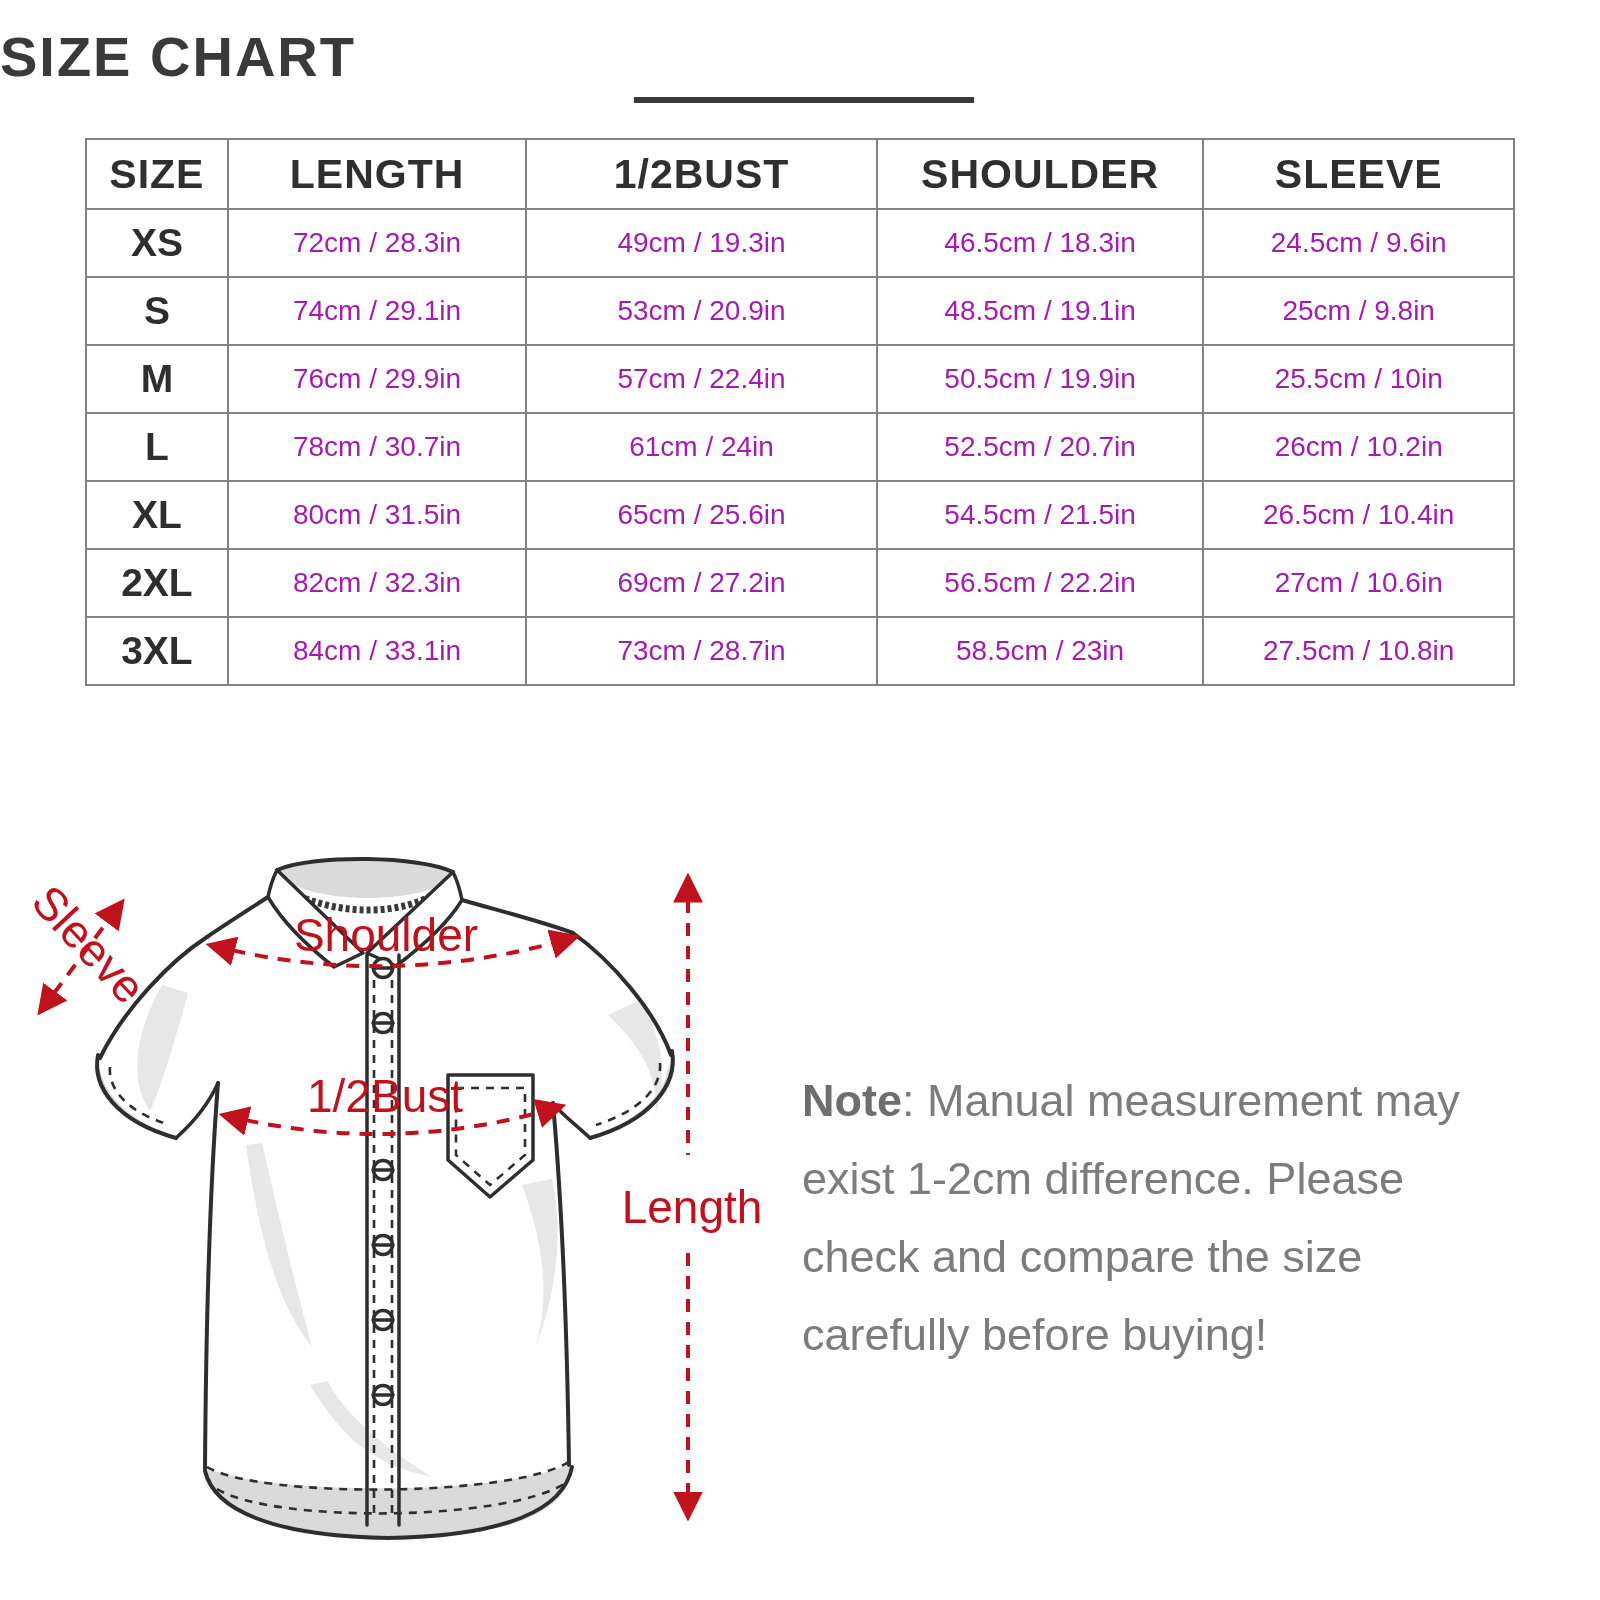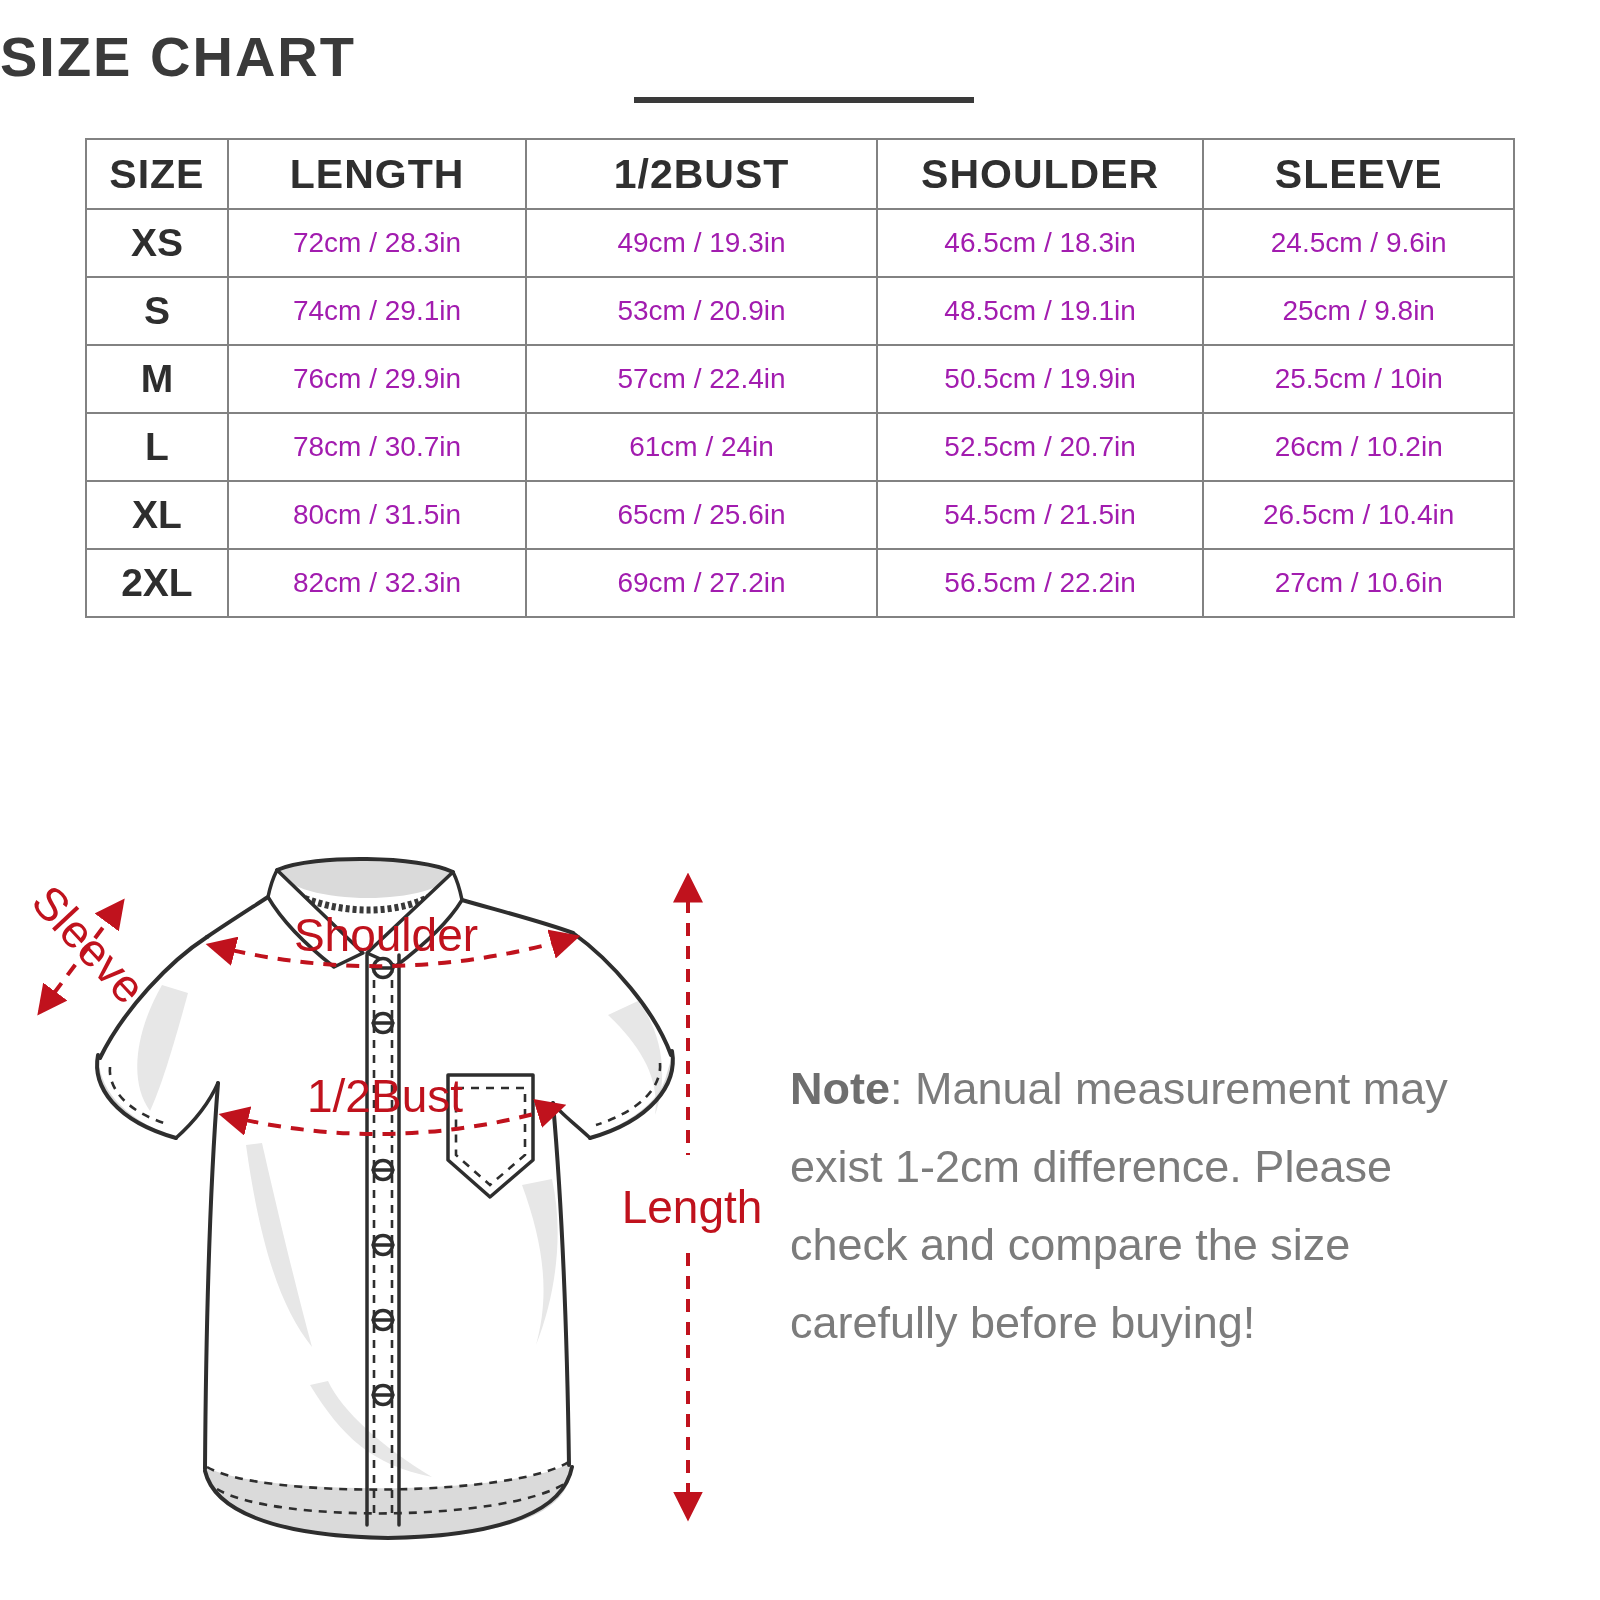--- a/index.html
+++ b/index.html
@@ -21,21 +21,21 @@
   }
   .size-table th, .size-table td {
     border:2px solid #828282; text-align:center; vertical-align:middle;
     overflow:hidden; white-space:nowrap; padding:0;
   }
   .size-table th { height:68px; font-size:41px; font-weight:bold; color:#2f2f2f; letter-spacing:1px; }
   .size-table td { height:66px; font-size:28px; color:#a21caf; }
   .size-table td.size-col { font-weight:bold; color:#2e2e2e; font-size:39px;border-radius:15px; }
   .shirt-diagram { position:absolute; left:10px; top:825px; width:760px; height:760px; }
   .note {
-    position:absolute; left:790px; top:1050px; width:708px; margin:0;
+    position:absolute; left:790px; top:1050px; width:708px; margin:12px;
     font-size:45px; line-height:78px; color:#7c7c7c;
   }
   .note b { color:#6e6e6e; font-weight:bold; }
   
   .ink { stroke:var(--ink); fill:none; stroke-width:3.5; stroke-linecap:round; stroke-linejoin:round; }
   .ink-thick { stroke:var(--ink); fill:none; stroke-width:4; stroke-linecap:round; stroke-linejoin:round; }
   .ink-fill { stroke:var(--ink); fill:#ffffff; stroke-width:3.5; stroke-linejoin:round; }
   .seam { stroke:var(--ink); fill:none; stroke-width:2.6; stroke-dasharray:8 7; }
   .shade { fill:#e7e7e7; stroke:none; }
   .gray-fill { fill:#dadada; stroke:none; }
@@ -100,20 +100,27 @@
         <td>65cm / 25.6in</td>
         <td>54.5cm / 21.5in</td>
         <td>26.5cm / 10.4in</td>
       </tr>
       <tr>
         <td class="size-col">2XL</td>
         <td>82cm / 32.3in</td>
         <td>69cm / 27.2in</td>
         <td>56.5cm / 22.2in</td>
         <td>27cm / 10.6in</td>
+      </tr>
+      <tr>
+        <td class="size-col">3XL</td>
+        <td>84cm / 33.1in</td>
+        <td>73cm / 28.7in</td>
+        <td>58.5cm / 23in</td>
+        <td>27.5cm / 10.8in</td>
       </tr>
     </tbody>
 </table>
 
 <svg class="shirt-diagram" viewBox="0 0 760 760" xmlns="http://www.w3.org/2000/svg">
   <defs>
     <marker id="arr" viewBox="0 0 10 10" refX="8.5" refY="5" markerWidth="7.5" markerHeight="7.5" orient="auto-start-reverse">
       <path d="M0,0 L10,5 L0,10 Z" style="fill:var(--ann)"></path>
     </marker>
   </defs>

